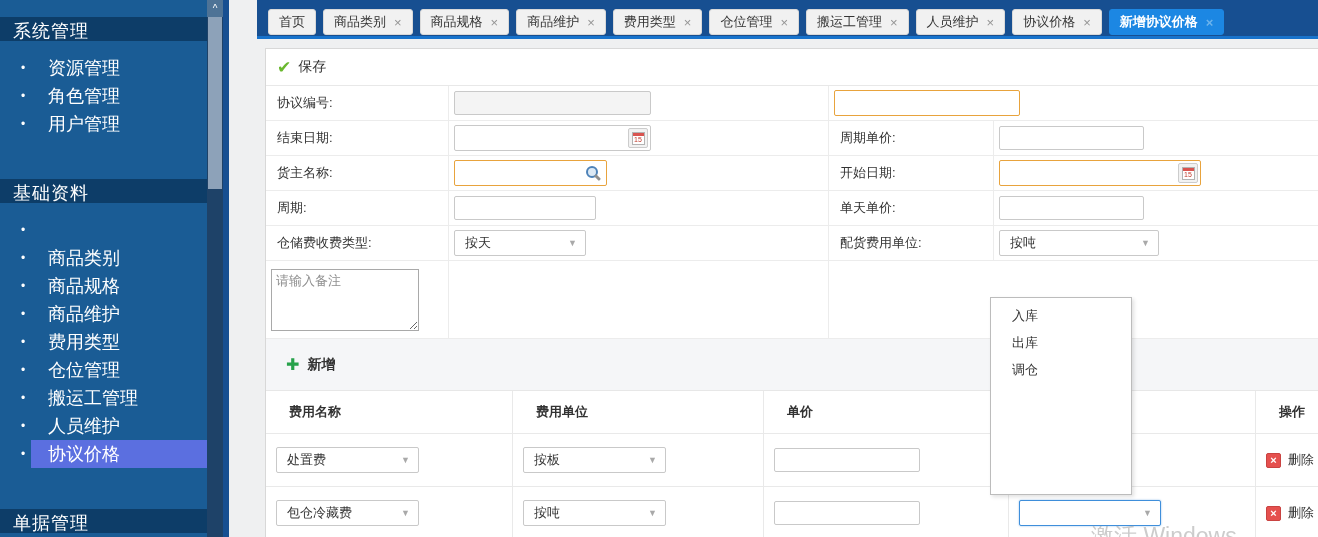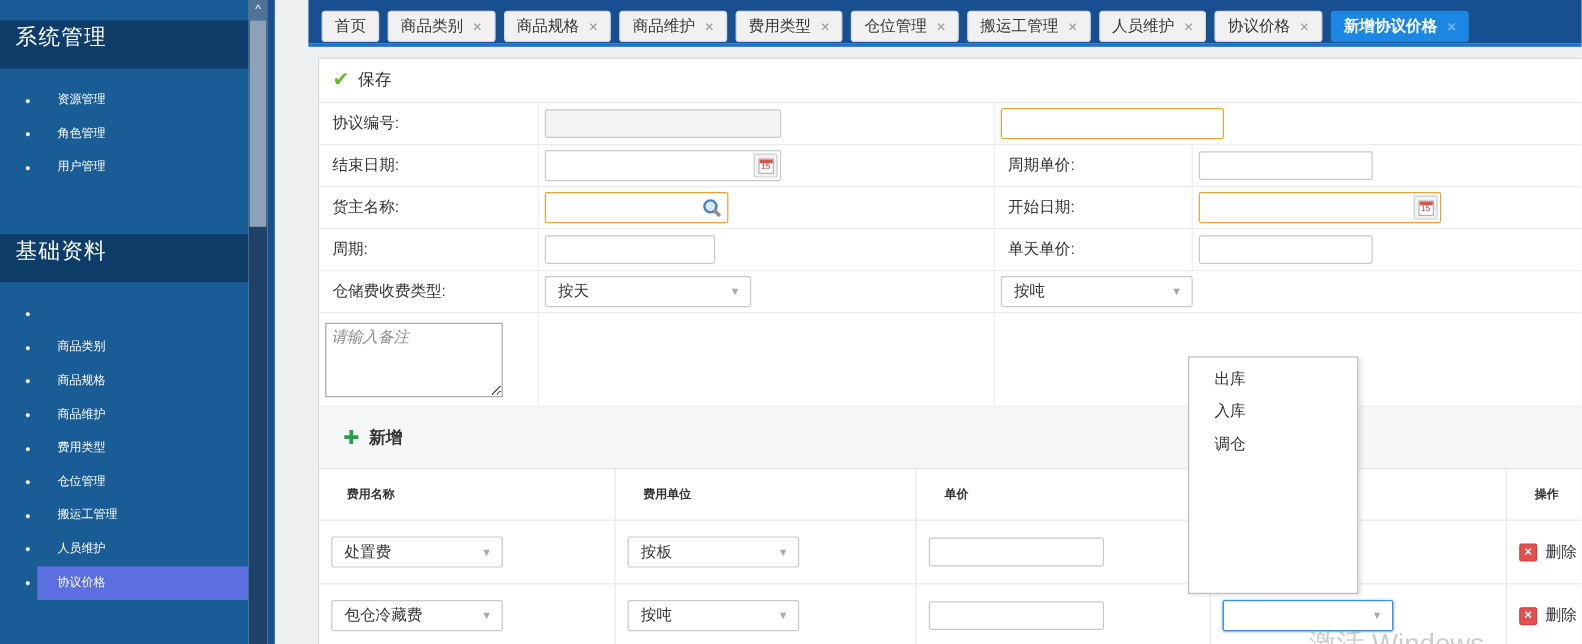--- a/index.html
+++ b/index.html
@@ -1,25 +1,25 @@
 <!DOCTYPE html>
 <html><head>
 <meta charset="utf-8">
 <style>
   * { margin:0; padding:0; box-sizing:border-box; }
   html,body { width:1318px; height:537px; overflow:hidden; }
   body { position:relative; font-family:"Liberation Sans","DejaVu Sans",sans-serif; background:#eff0f1; color:#333; }
 
   
   .sidebar { position:absolute; left:0; top:0; width:207px; height:537px; background:#1a5c95; overflow:hidden; }
-  .side-title { margin-top:17px; height:40px; line-height:28px; background:#0d3d68; color:#fff; font-size:18px; padding-left:13px; letter-spacing:1px; }
+  .side-title { margin-top:17px; height:24px; line-height:28px; background:#0d3d68; color:#fff; font-size:18px; padding-left:13px; letter-spacing:1px; }
   .side-list { padding:13px 0 24px 0; }
   .side-item { display:flex; height:28px; align-items:center; cursor:pointer; }
   .bullet { width:31px; padding-left:21px; color:#fff; font-size:12px; line-height:28px; }
-  .side-label { flex:1; height:28px; line-height:28px; padding-left:17px; font-size:10px; color:#fff; }
+  .side-label { flex:1; height:28px; line-height:28px; padding-left:17px; font-size:18px; color:#fff; }
   .side-item.selected .side-label { background:#5b6fe0; }
 
   
   .side-scroll { position:absolute; left:207px; top:0; width:16px; height:537px; background:#1e4268; }
   .scroll-btn { position:absolute; top:0; left:0; width:16px; height:17px; background:#4e7396; color:#fff; font-size:10px; text-align:center; line-height:17px; cursor:pointer; }
   .scroll-thumb { position:absolute; top:17px; left:1px; width:14px; height:172px; background:#8da2b9; cursor:pointer; }
 
   
   .main-left-border { position:absolute; left:223px; top:0; width:6px; height:537px; background:#174f91; }
   .main { position:absolute; left:229px; top:0; width:1089px; height:537px; background:#eff0f1;margin-left:28px; }
@@ -58,33 +58,33 @@
   .icon-search::before { content:""; position:absolute; left:1px; top:1px; width:8px; height:8px; border:2px solid #4d82b8; border-radius:50%; background:#dce9f5; }
   .icon-search::after { content:""; position:absolute; width:7px; height:3px; background:#8f8f8f; right:0; bottom:2px; transform:rotate(45deg); border-radius:1px; }
 
   .cal-btn { width:20px; height:20px; margin-right:2px; border:1px solid #cccccc; background:#f2f2f2; border-radius:2px; display:flex; align-items:center; justify-content:center; flex:none; cursor:pointer; }
   .cal { width:13px; height:13px; background:#fff; border:1px solid #b3b3b3; position:relative; display:flex; align-items:flex-end; justify-content:center; }
   .cal::before { content:""; position:absolute; top:0; left:0; right:0; height:3px; background:#d9534f; }
   .cal span { font-size:7px; line-height:8px; color:#c0392b; }
 
   .sel { height:26px; border:1px solid #c9c9c9; border-radius:2px; background:#fff; display:flex; align-items:center; justify-content:space-between; padding:0 8px 0 10px; font-size:13px; color:#333; cursor:pointer; }
   .sel .caret { color:#a9a9a9; font-size:9px; margin-left:8px; }
-  .sel.w153{width:172px} .sel.w160{width:160px} .sel.w143{width:143px} .sel.w142{width:142px}
+  .sel.w153{width:132px} .sel.w160{width:160px} .sel.w143{width:143px} .sel.w142{width:142px}
   .sel.focused { border-color:#3f8fdb; box-shadow:0 0 2px rgba(63,143,219,.6); }
 
-  .txtarea { width:148px; height:62px; border:1px solid #a9a9a9; font-size:13px; color:#333; padding:2px 4px; font-family:"Liberation Sans","DejaVu Sans",sans-serif; resize:both;font-style:italic; }
+  .txtarea { width:148px; height:62px; border:1px solid #a9a9a9; font-size:13px; color:#333; padding:2px 4px; font-family:"Liberation Sans","DejaVu Sans",sans-serif; resize:both; }
   .txtarea::placeholder { color:#8f8f8f; }
 
   .add-bar { height:52px; background:#f5f6f8; border-bottom:1px solid #e7e7e7; display:flex; align-items:center; padding-left:20px; }
   .btn-add { display:flex; align-items:center; gap:8px; cursor:pointer; font-size:14px; font-weight:bold; color:#333; }
   .icon-plus { color:#27a24b; font-size:16px; font-weight:bold; }
 
   
   .dhead, .drow { display:grid; grid-template-columns:247px 251px 245px 247px auto; }
-  .dhead > div { height:43px; display:flex; align-items:center; padding-left:23px; font-size:10px; font-weight:bold; border-bottom:1px solid #e9e9e9; }
+  .dhead > div { height:43px; display:flex; align-items:center; padding-left:23px; font-size:13px; font-weight:bold; border-bottom:1px solid #e9e9e9; }
   .drow > div { height:53px; display:flex; align-items:center; padding-left:10px; border-bottom:1px solid #e9e9e9; }
   .dhead > div:not(:last-child), .drow > div:not(:last-child) { border-right:1px solid #e9e9e9; }
 
   .del-link { display:flex; align-items:center; gap:7px; cursor:pointer; font-size:13px; color:#333; }
   .del-icon { width:15px; height:15px; background:#e5504e; border:1px solid #c94341; border-radius:2px; color:#fff; font-size:11px; font-weight:bold; display:inline-flex; align-items:center; justify-content:center; line-height:1; }
 
   
   .dd-panel { position:absolute; left:990px; top:297px; width:142px; height:198px; background:#fff; border:1px solid #bcbcbc; box-shadow:2px 2px 4px rgba(0,0,0,.12); z-index:60; padding-top:4px; }
   .dd-item { height:27px; line-height:27px; padding-left:21px; font-size:13px; color:#333; cursor:pointer; }
 
@@ -275,20 +275,21 @@
       </div>
 
       <div class="frow">
         <div class="c1 lab">仓储费收费类型:</div>
         <div class="c2 fld">
           <div class="sel w153">
             <span>按天</span>
             <span class="caret">▼</span>
           </div>
         </div>
+        <div class="c3 lab">配货费用单位:</div>
         <div class="fld">
           <div class="sel w160">
             <span>按吨</span>
             <span class="caret">▼</span>
           </div>
         </div>
       </div>
 
       <div class="frow remark">
         <div class="c2 fld">
@@ -368,18 +369,18 @@
               </span>
             </div>
           </div>
         </div>
     </div>
 
   </div>
 </div>
 
 <div class="dd-panel" id="dd-panel">
+    <div class="dd-item">入库</div>
     <div class="dd-item">出库</div>
-    <div class="dd-item">入库</div>
     <div class="dd-item">调仓</div>
   </div>
 
 <div class="watermark">激活 Windows</div>
 
 </body></html>

